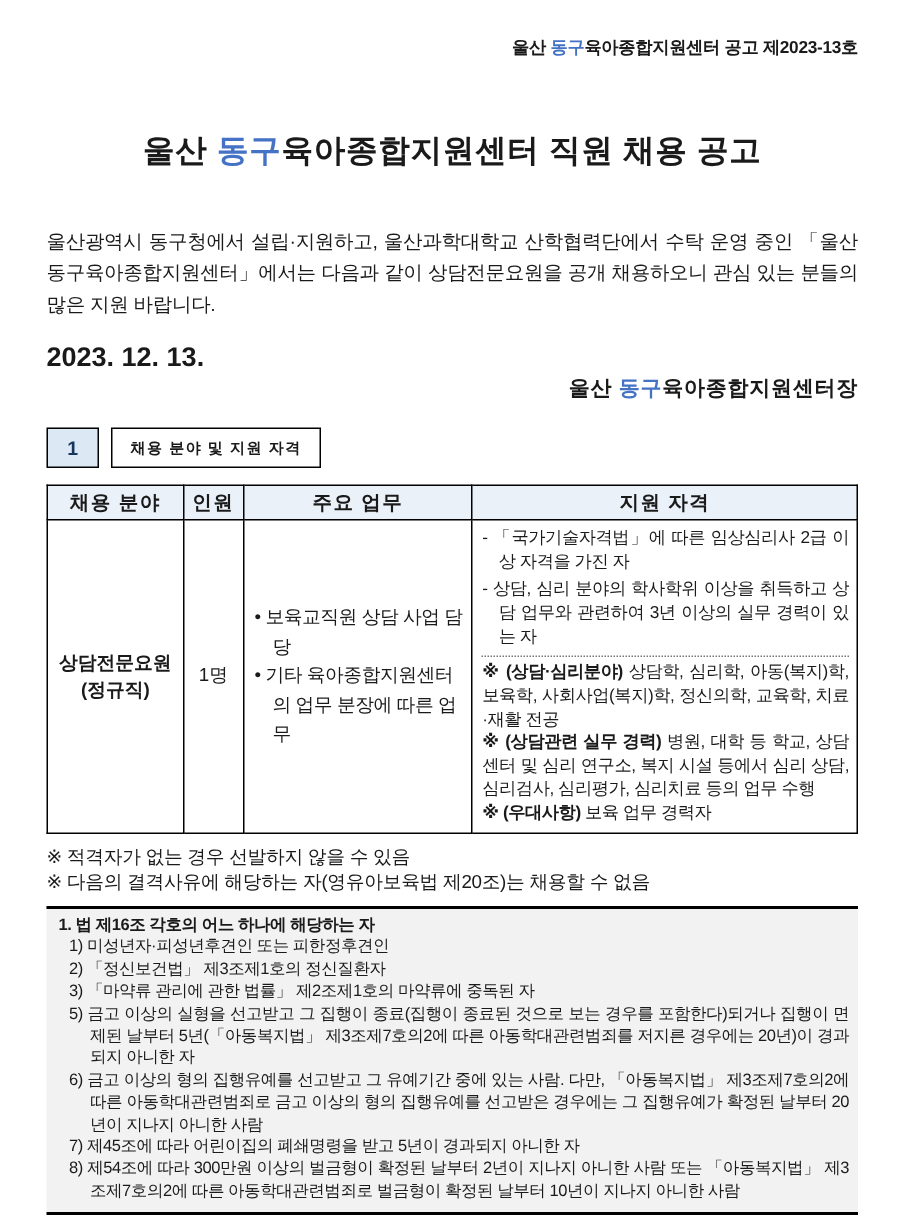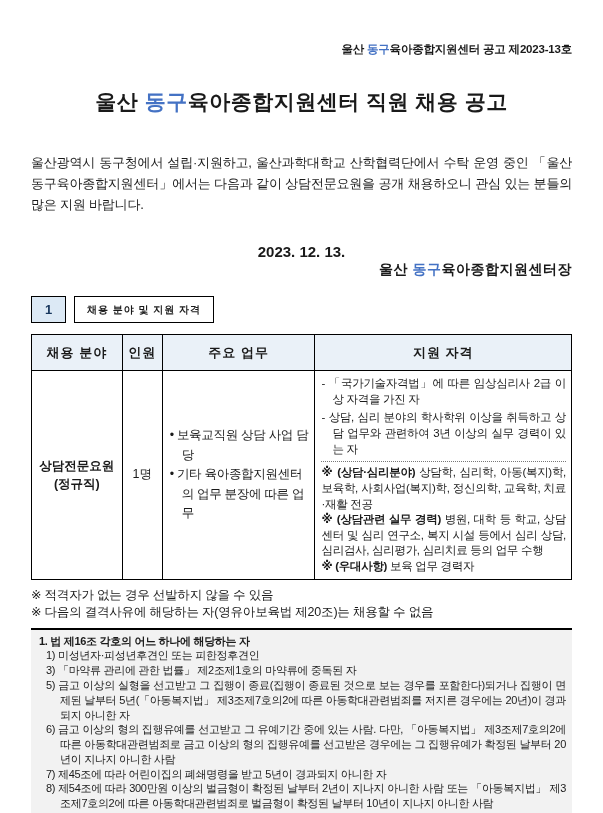--- a/index.html
+++ b/index.html
@@ -10,31 +10,31 @@
     color: #1a1a1a;
     overflow: hidden;
   }
   .page { width: 603px; height: 813px; padding: 20px 31px 0 31px; }
 
   .accent { color: #4472C4; }
   .bold { font-weight: bold; }
 
   .doc-number {
     text-align: right; font-size: 11.5px; font-weight: bold;
-    letter-spacing: -0.2px; margin-top: 22px;
+    letter-spacing: -0.2px; margin-top: 4px;
   }
   .page-title {
     text-align: center; font-size: 21px; font-weight: bold;
-    letter-spacing: 0.5px; margin-top: 31px;
+    letter-spacing: 0.5px; margin-top: 47px;
   }
   .intro {
     margin-top: 36px; font-size: 13px; line-height: 1.62;
     text-align: justify; letter-spacing: -0.2px;
   }
-  .date-line { text-align: center; font-size: 15px; font-weight: bold; margin-top: 28px; }
+  .date-line { text-align: left; font-size: 18px; font-weight: bold; margin-top: 15px; }
   .signature-line { text-align: right; font-size: 14px; font-weight: bold; margin-top: 1px; letter-spacing: 0.5px; }
 
   .section-header { display: flex; align-items: stretch; margin-top: 17px; height: 27px; }
   .section-badge {
     width: 35px; background: #DCE9F5; border: 1.6px solid #000;
     display: flex; align-items: center; justify-content: center;
     font-size: 13px; font-weight: bold; color: #17365D;
   }
   .section-title-box {
     margin-left: 8px; background: #fff; border: 1.6px solid #000;
@@ -42,21 +42,21 @@
     font-size: 10px; font-weight: bold; letter-spacing: 1px;
   }
 
   table.recruit {
     width: 100%; margin-top: 11px; border-collapse: collapse;
     border: 1.6px solid #000;
   }
   table.recruit th, table.recruit td { border: 1px solid #000; }
   table.recruit th {
     background: #EAF1F8; font-size: 13px; font-weight: bold;
-    height: 36px; letter-spacing: 1px;
+    height: 23px; letter-spacing: 1px;
   }
   td.cell-field { text-align: center; font-weight: bold; font-size: 12.5px; vertical-align: middle; line-height: 1.45; }
   td.cell-count { text-align: center; font-size: 12.5px; vertical-align: middle; }
   td.cell-duties { font-size: 12.5px; vertical-align: middle; padding: 6px 4px 6px 7px; line-height: 1.55; letter-spacing: -0.3px; }
   .duty-item { padding-left: 12px; text-indent: -12px; }
   .duty-item::before { content: "• "; }
   td.cell-qual { font-size: 11.5px; vertical-align: top; padding: 5px 5px 4px 6px; line-height: 1.36; letter-spacing: -0.3px; }
   .qual-item { padding-left: 11px; text-indent: -11px; text-align: justify; margin-bottom: 3px; }
   .qual-item::before { content: "- "; }
   .dotted-sep { border-top: 1px dotted #777; margin: 4px 0 3px 0; height: 0; }
@@ -134,20 +134,21 @@
   </table>
 
   <div class="post-notes">
     <div class="post-note-line">※ 적격자가 없는 경우 선발하지 않을 수 있음</div>
     <div class="post-note-line">※ 다음의 결격사유에 해당하는 자(영유아보육법 제20조)는 채용할 수 없음</div>
   </div>
 
   <div class="dq-box">
     <div class="dq-item dq-top">1. 법 제16조 각호의 어느 하나에 해당하는 자</div>
     <div class="dq-item dq-sub">1) 미성년자·피성년후견인 또는 피한정후견인</div>
+    <div class="dq-item dq-sub">2) 「정신보건법」 제3조제1호의 정신질환자</div>
     <div class="dq-item dq-sub">3) 「마약류 관리에 관한 법률」 제2조제1호의 마약류에 중독된 자</div>
     <div class="dq-item dq-sub">5) 금고 이상의 실형을 선고받고 그 집행이 종료(집행이 종료된 것으로 보는 경우를 포함한다)되거나 집행이 면제된 날부터 5년(「아동복지법」 제3조제7호의2에 따른 아동학대관련범죄를 저지른 경우에는 20년)이 경과되지 아니한 자</div>
     <div class="dq-item dq-sub">6) 금고 이상의 형의 집행유예를 선고받고 그 유예기간 중에 있는 사람. 다만, 「아동복지법」 제3조제7호의2에 따른 아동학대관련범죄로 금고 이상의 형의 집행유예를 선고받은 경우에는 그 집행유예가 확정된 날부터 20년이 지나지 아니한 사람</div>
     <div class="dq-item dq-sub">7) 제45조에 따라 어린이집의 폐쇄명령을 받고 5년이 경과되지 아니한 자</div>
     <div class="dq-item dq-sub">8) 제54조에 따라 300만원 이상의 벌금형이 확정된 날부터 2년이 지나지 아니한 사람 또는 「아동복지법」 제3조제7호의2에 따른 아동학대관련범죄로 벌금형이 확정된 날부터 10년이 지나지 아니한 사람</div>
 
   </div>
 
 </div>
 

